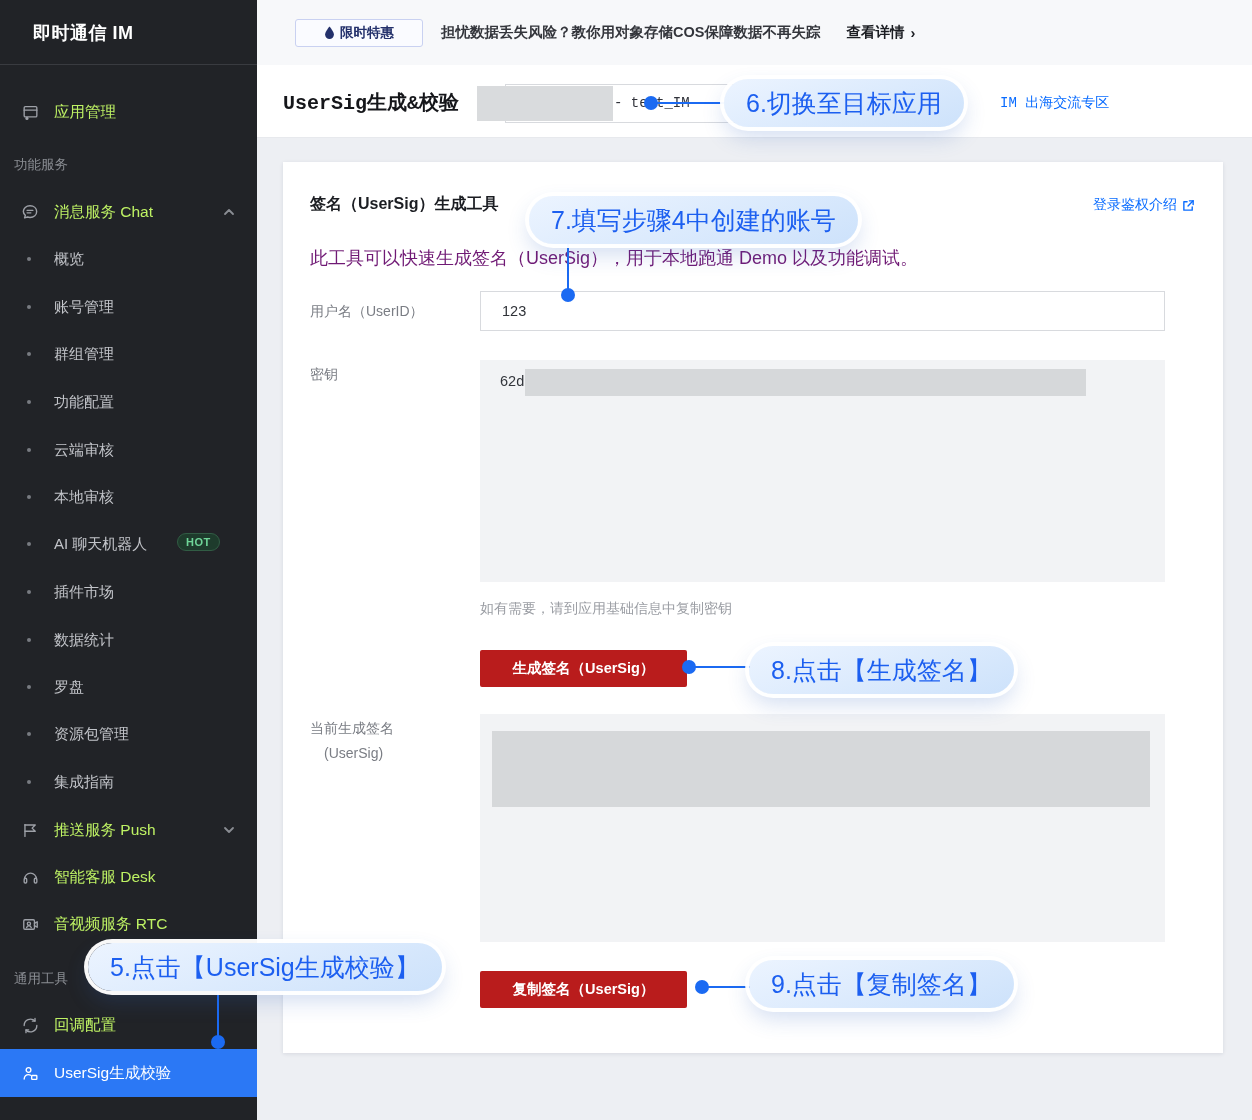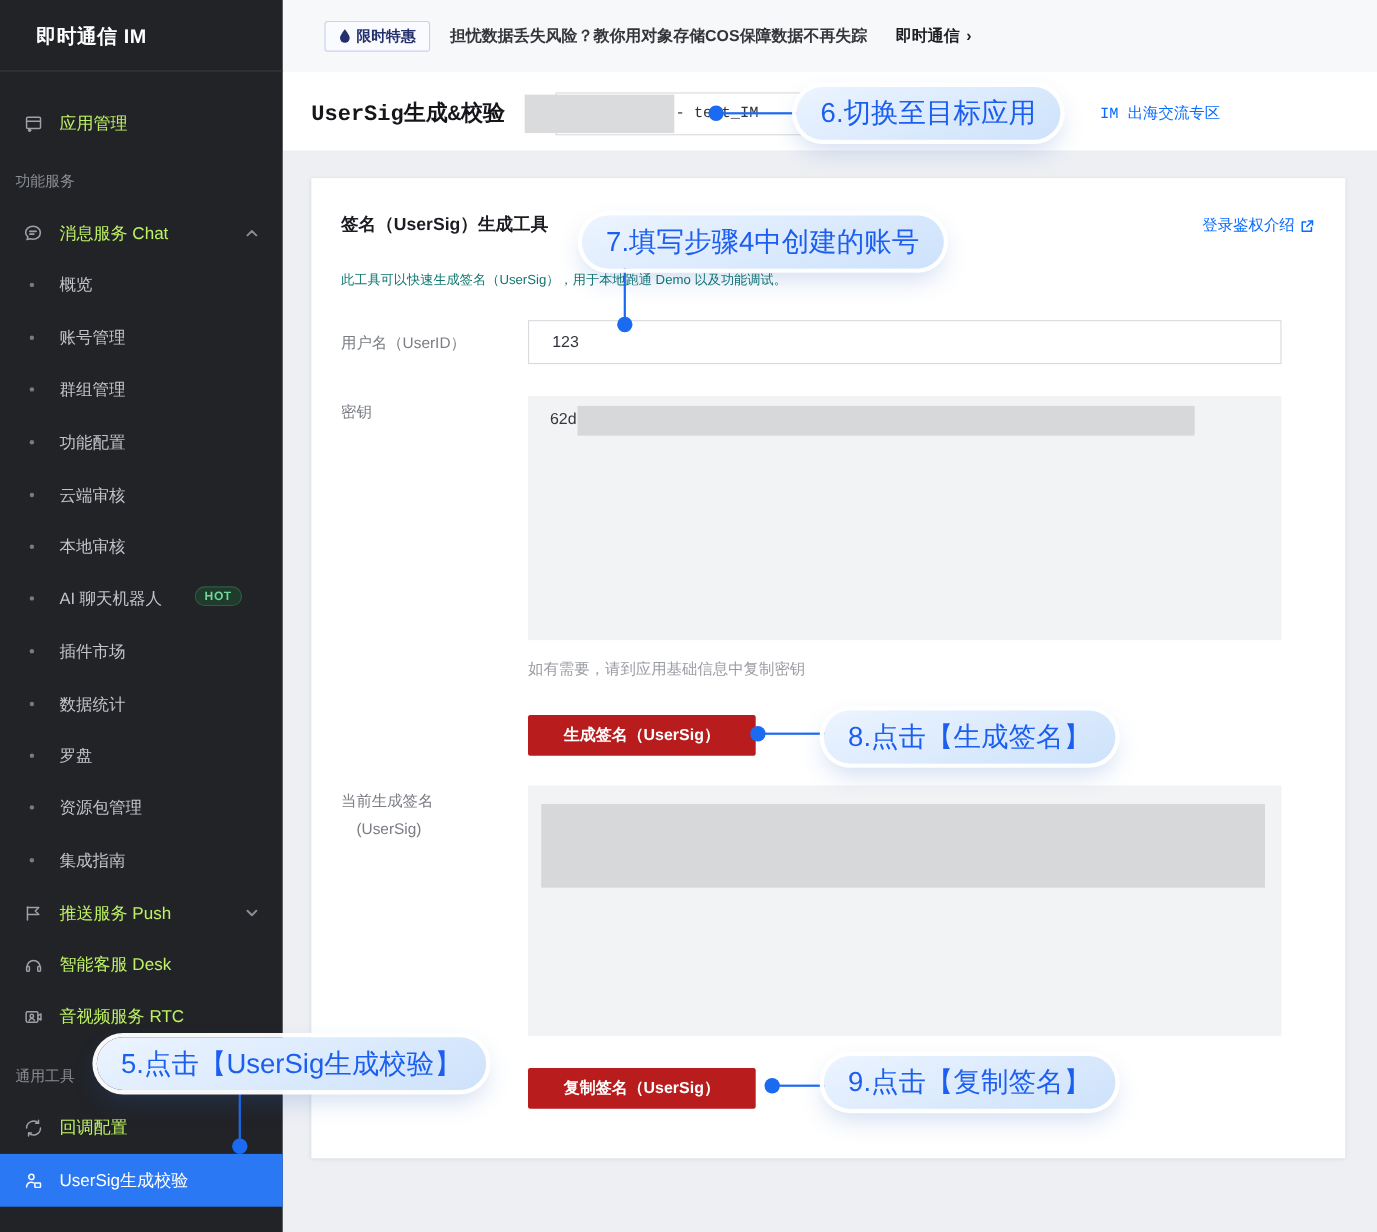--- a/index.html
+++ b/index.html
@@ -21,39 +21,39 @@
   .sb-row.selected { background:#2b78f5;text-align:center; }
   .sb-row.selected .lbl { color:#fff; }
   .hot { position:absolute; left:177px; top:13px; background:#1e3b2c; color:#6fd598; border:1px solid #315c44;
          font-size:11px; font-weight:700; padding:2px 8px; border-radius:10px; letter-spacing:.5px; }
   svg.sic { stroke:#9ea1a8; fill:none; stroke-width:1.7; stroke-linecap:round; stroke-linejoin:round; }
   .selected svg.sic { stroke:#fff; }
   svg.chv { stroke:#8a8d93; fill:none; stroke-width:1.8; stroke-linecap:round; stroke-linejoin:round; }
 
   
   .banner { position:absolute; left:257px; top:0; width:995px; height:65px; background:#f7f8fa; display:flex; align-items:center; }
-  .promo-badge { display:inline-flex; align-items:center; gap:5px; margin-left:38px; height:28px; padding:0 12px;
+  .promo-badge { display:inline-flex; align-items:center; gap:5px; margin-left:38px; height:28px; padding:0 28px;
                  border:1px solid #c9d1f1; border-radius:3px; background:#fafbff; color:#23306b; font-size:13.5px; font-weight:600; }
   .banner .msg { margin-left:18px; font-size:14.5px; font-weight:600; color:#33353b; }
   .banner .detail { margin-left:26px; font-size:14.5px; font-weight:700; color:#1b1d22; cursor:pointer; display:flex; align-items:center; gap:6px; }
 
   
   .titlebar { position:absolute; left:257px; top:65px; width:995px; height:73px; background:#fff; border-bottom:1px solid #e7e9ed;font-family:Liberation Mono, monospace; }
   .page-title { position:absolute; left:26px; top:24px; font-size:20px; font-weight:700; color:#15161a; }
   .app-select { position:absolute; left:248px; top:19px; width:236px; height:39px; background:#fff; border:1px solid #d8dade; cursor:pointer; }
   .app-select .val { position:absolute; left:108px; top:10px; font-size:14px; font-weight:500; color:#30323a; white-space:nowrap; }
   .sel-mask { position:absolute; left:220px; top:21px; width:136px; height:35px; background:#d9dbdd; z-index:2; }
   .im-link { position:absolute; left:743px; top:29px; font-size:14px; font-weight:500; color:#0a6cff; cursor:pointer; white-space:nowrap; }
 
   
   .content-bg { position:absolute; left:257px; top:138px; width:995px; height:982px; background:#edeff3; }
   .card { position:absolute; left:283px; top:162px; width:940px; height:891px; background:#fff; box-shadow:0 1px 4px rgba(20,30,60,.10); }
   .card-title { position:absolute; left:27px; top:32px; font-size:16px; font-weight:700; color:#1b1d22; }
   .auth-link { position:absolute; right:28px; top:34px; font-size:14px; color:#0a6cff; cursor:pointer; display:flex; align-items:center; gap:5px; }
-  .card-desc { position:absolute; left:27px; top:84px; font-size:12px; color:#0f766e; }
+  .card-desc { position:absolute; left:27px; top:84px; font-size:18px; color:#701a75; }
   .f-label { position:absolute; font-size:14px; color:#7a7d84; }
   .userid-input { position:absolute; left:197px; top:129px; width:685px; height:40px; background:#fff; border:1px solid #d8dade; }
   .userid-input .v { position:absolute; left:21px; top:11px; font-size:14.5px; color:#2f3238; }
   .key-box { position:absolute; left:197px; top:198px; width:685px; height:222px; background:#f2f3f5; }
   .key-box .prefix { position:absolute; left:20px; top:13px; font-size:14.5px; color:#33363c; }
   .key-box .mask { position:absolute; left:45px; top:9px; width:561px; height:27px; background:#d6d8da; }
   .key-note { position:absolute; left:197px; top:438px; font-size:14px; color:#9a9da3; }
   .btn-blue { position:absolute; left:197px; width:207px; height:37px; background:#b91c1c; color:#fff; border:none;
               font-size:14.5px; font-weight:700; font-family:"Liberation Sans","DejaVu Sans",sans-serif;
               border-radius:2px; cursor:pointer; }
@@ -227,21 +227,21 @@
 
   <div class="banner">
     <span class="promo-badge">
       <svg width="11" height="13" viewBox="0 0 12 14">
           <path d="M6 0.5C6 0.5 1.2 6.2 1.2 9.2a4.8 4.8 0 0 0 9.6 0C10.8 6.2 6 0.5 6 0.5Z" fill="#23306b"></path>
         </svg>
       <span>限时特惠</span>
     </span>
     <span class="msg">担忧数据丢失风险？教你用对象存储COS保障数据不再失踪</span>
     <span class="detail">
-      <span>即时通信</span>
+      <span>查看详情</span>
       <span>›</span>
     </span>
   </div>
 
   <div class="titlebar">
     <div class="page-title">UserSig生成&amp;校验</div>
     <div class="app-select">
       <span class="val">- test_IM</span>
     </div>
     <div class="sel-mask"></div>

